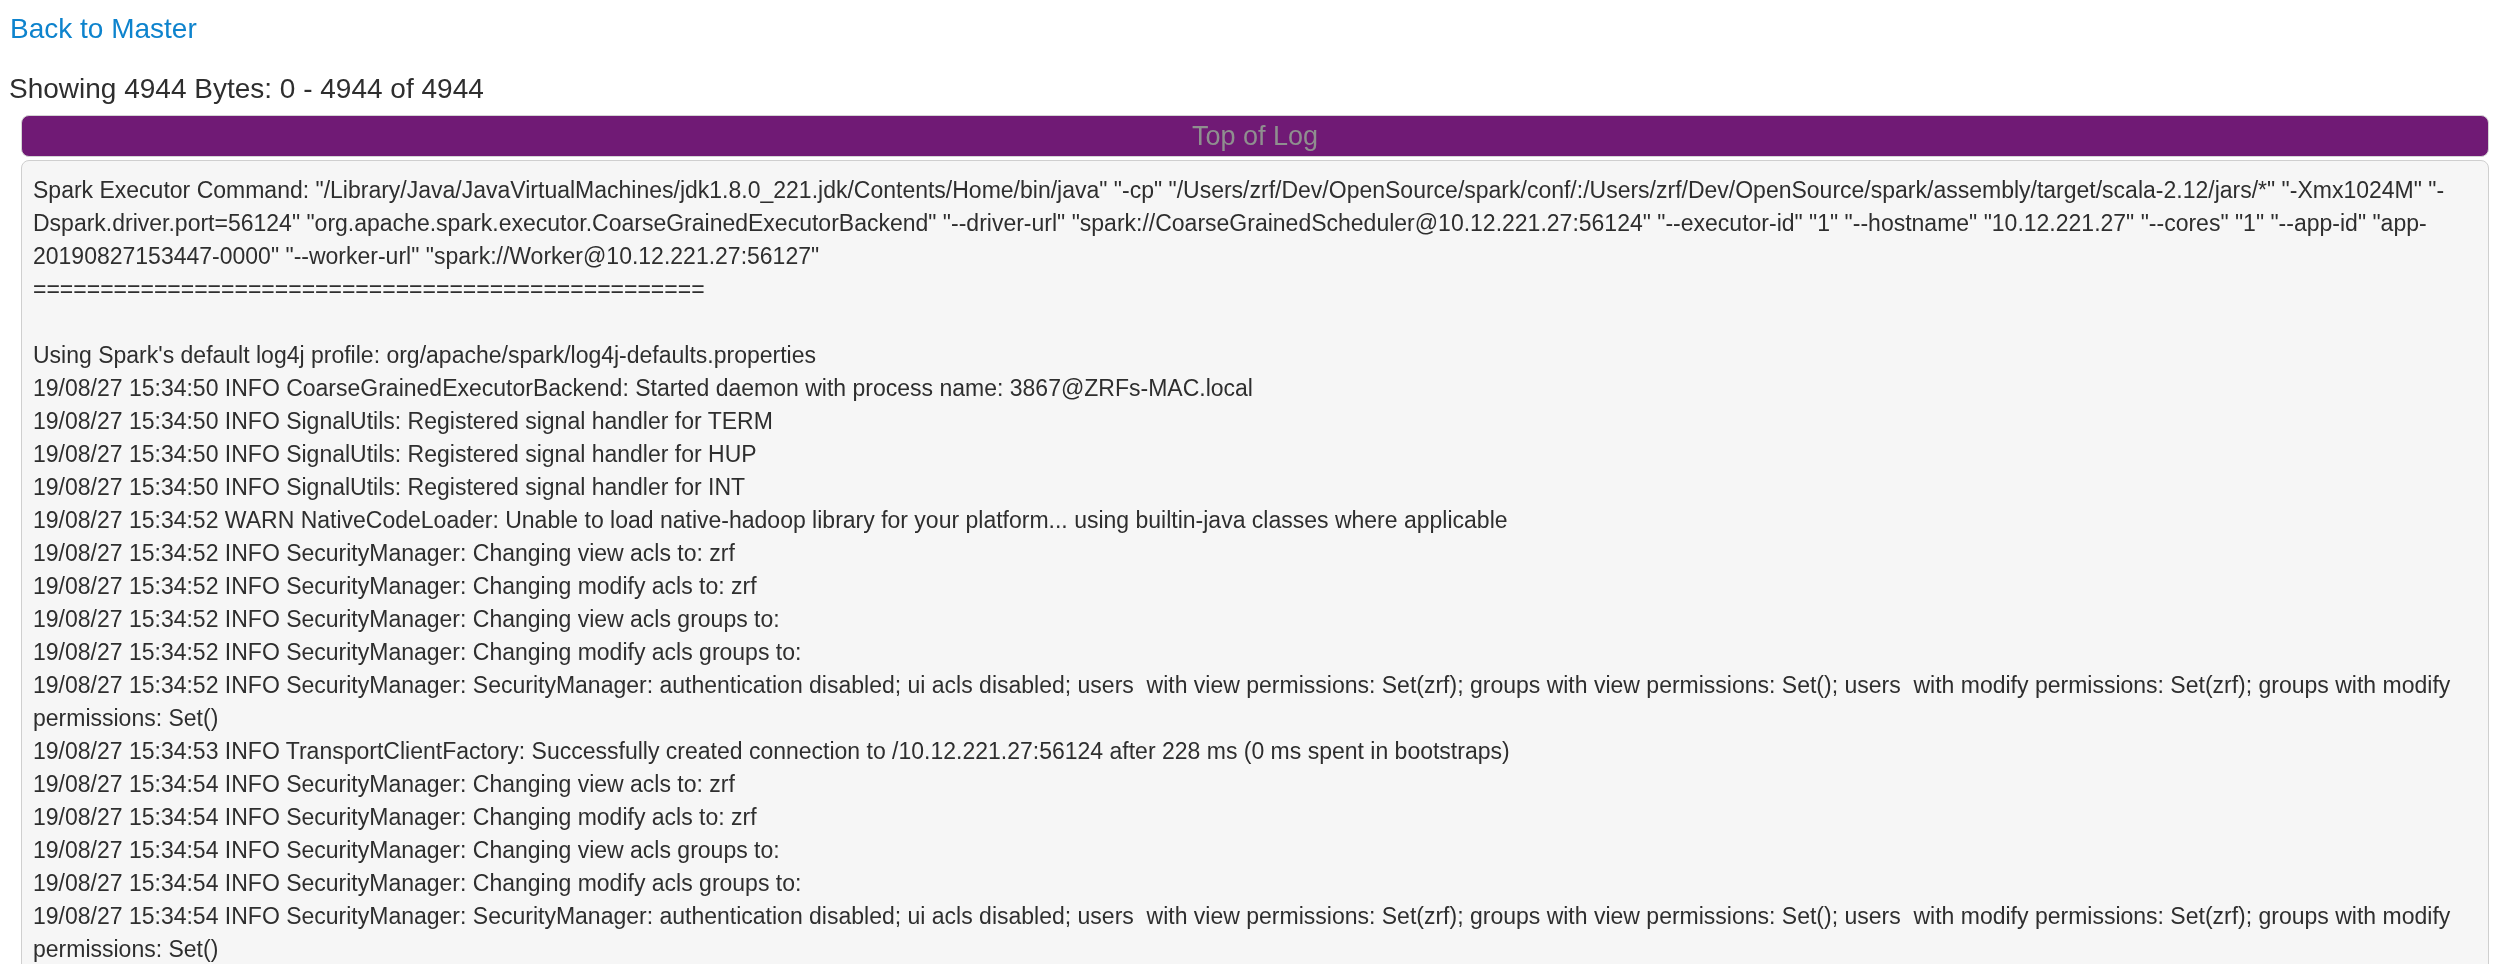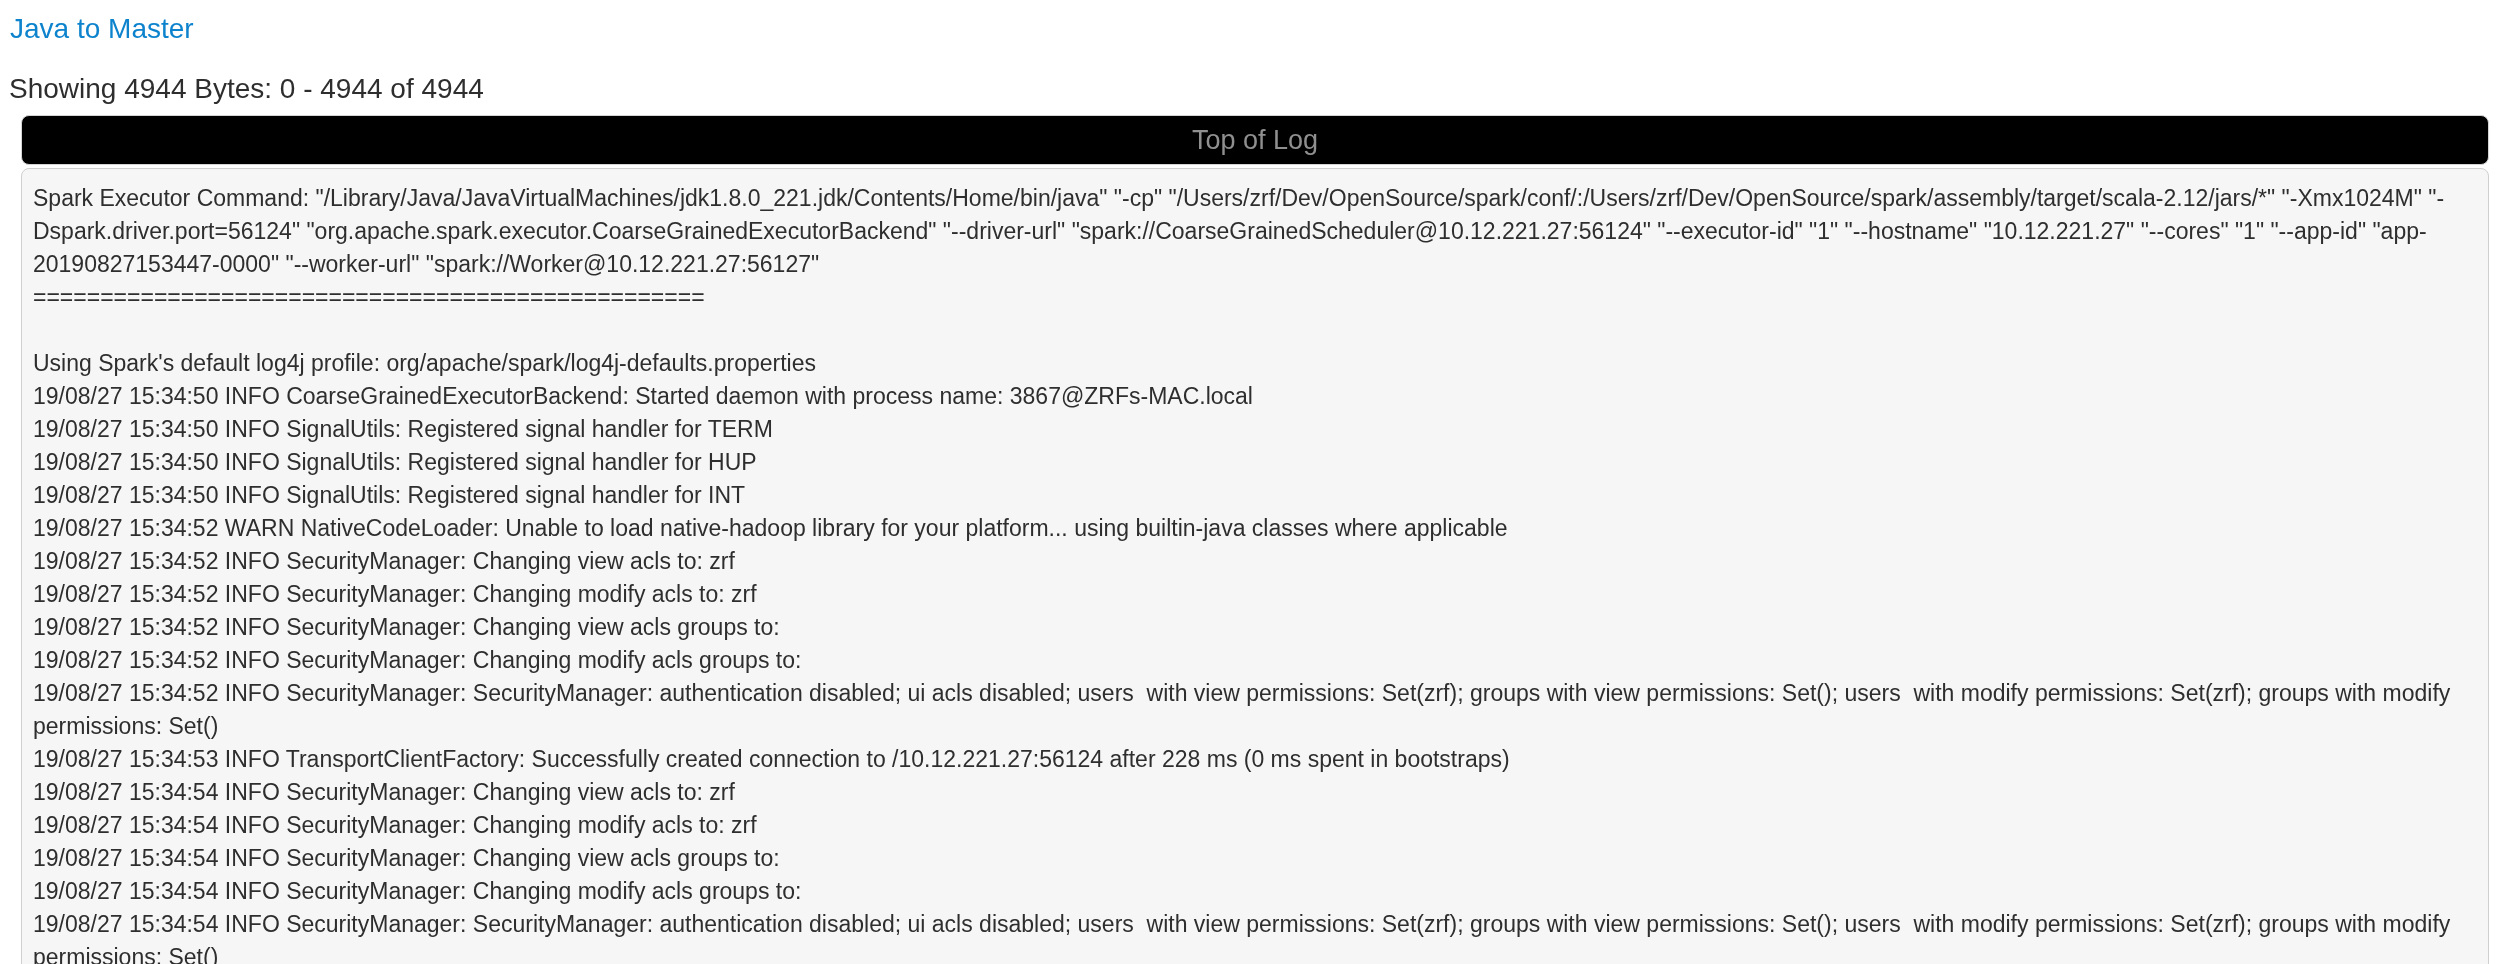--- a/index.html
+++ b/index.html
@@ -29,22 +29,22 @@
     margin: 26px 8px 0 9px;
     font-size: 28px;
     line-height: 34px;
     color: #2e2e2e;
   }
   .log-top-btn {
     display: block;
     box-sizing: border-box;
     width: 2468px;
     margin: 9px 21px 0 21px;
-    height: 50px;
-    background: #000000;
+    height: 42px;
+    background: #701a75;
     border: 1px solid #d4d4d4;
     border-radius: 8px;
     color: #8f8f8f;
     font-family: "Liberation Sans", "DejaVu Sans", sans-serif;
     font-size: 27px;
     text-align: center;
     padding: 0;
   }
   .log-content {
     box-sizing: border-box;
@@ -64,21 +64,21 @@
     line-height: 33px;
     color: #2e2e2e;
     white-space: pre-wrap;
     overflow-wrap: break-word;
   }
 </style>
 </head>
 <body>
 
 <div class="page">
-  <a href="#" class="back-link">Java to Master</a>
+  <a href="#" class="back-link">Back to Master</a>
 
   <div class="byte-range">Showing 4944 Bytes: 0 - 4944 of 4944</div>
 
   <button type="button" class="log-top-btn" disabled="">Top of Log</button>
 
   <div class="log-content">
     <pre class="log-text">Spark Executor Command: "/Library/Java/JavaVirtualMachines/jdk1.8.0_221.jdk/Contents/Home/bin/java" "-cp" "/Users/zrf/Dev/OpenSource/spark/conf/:/Users/zrf/Dev/OpenSource/spark/assembly/target/scala-2.12/jars/*" "-Xmx1024M" "-Dspark.driver.port=56124" "org.apache.spark.executor.CoarseGrainedExecutorBackend" "--driver-url" "spark://CoarseGrainedScheduler@10.12.221.27:56124" "--executor-id" "1" "--hostname" "10.12.221.27" "--cores" "1" "--app-id" "app-20190827153447-0000" "--worker-url" "spark://Worker@10.12.221.27:56127"
 ==================================================
 
 Using Spark's default log4j profile: org/apache/spark/log4j-defaults.properties

